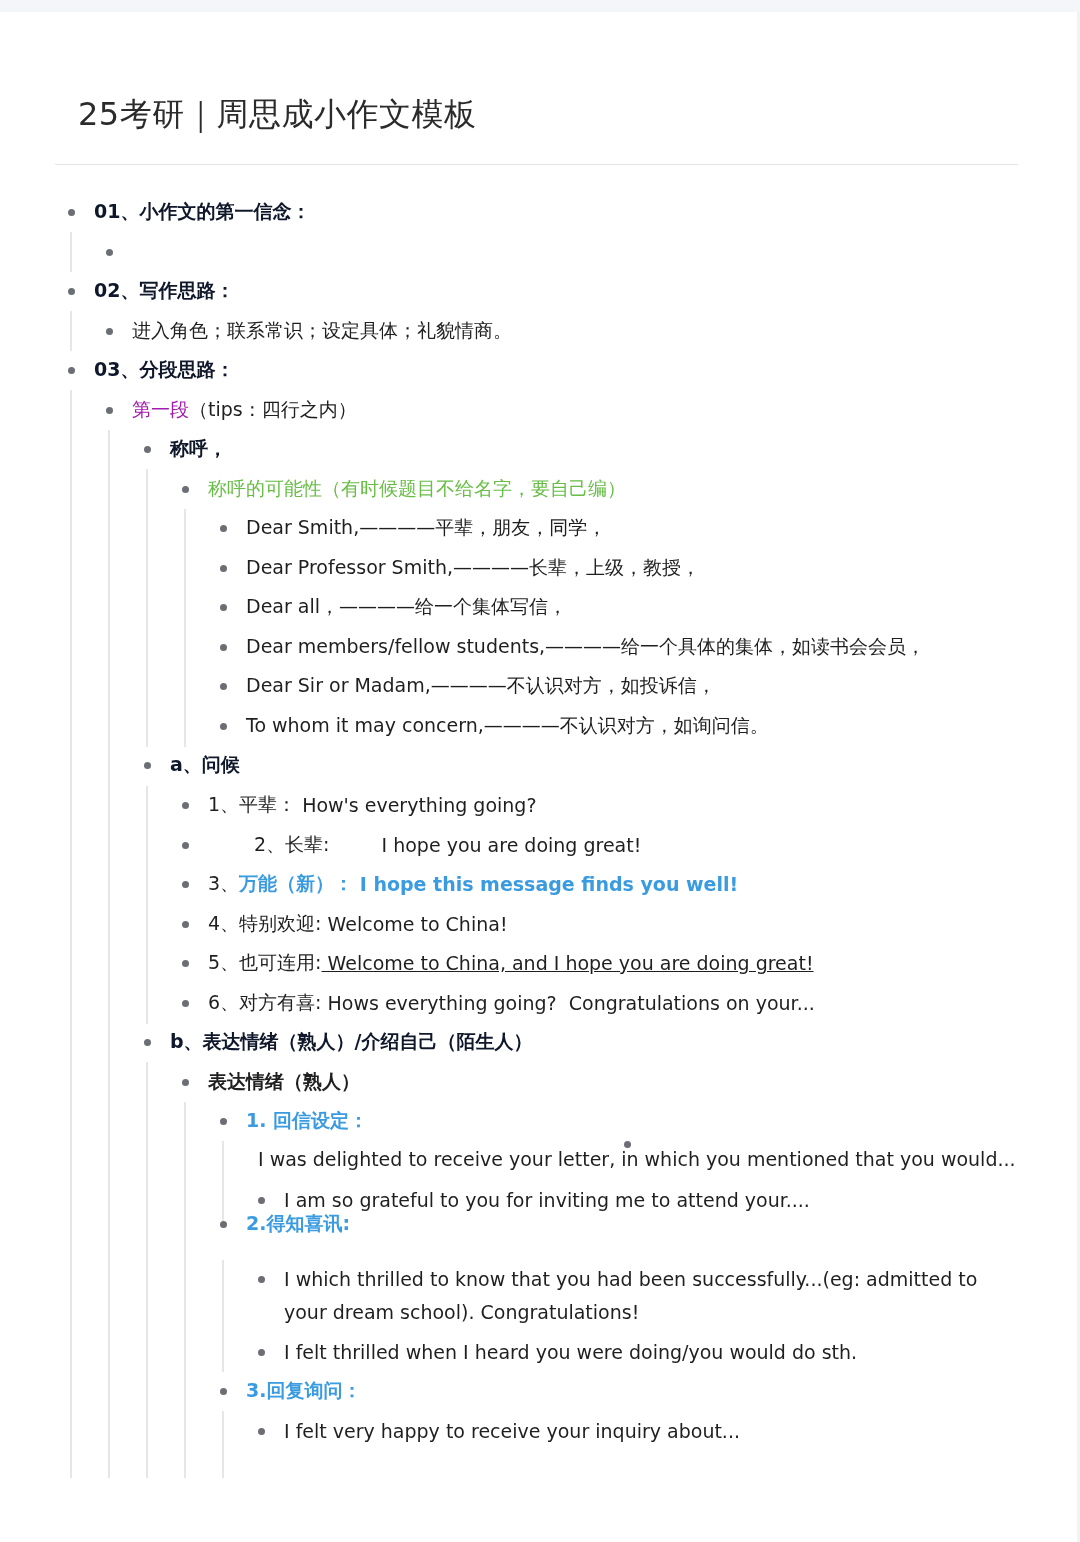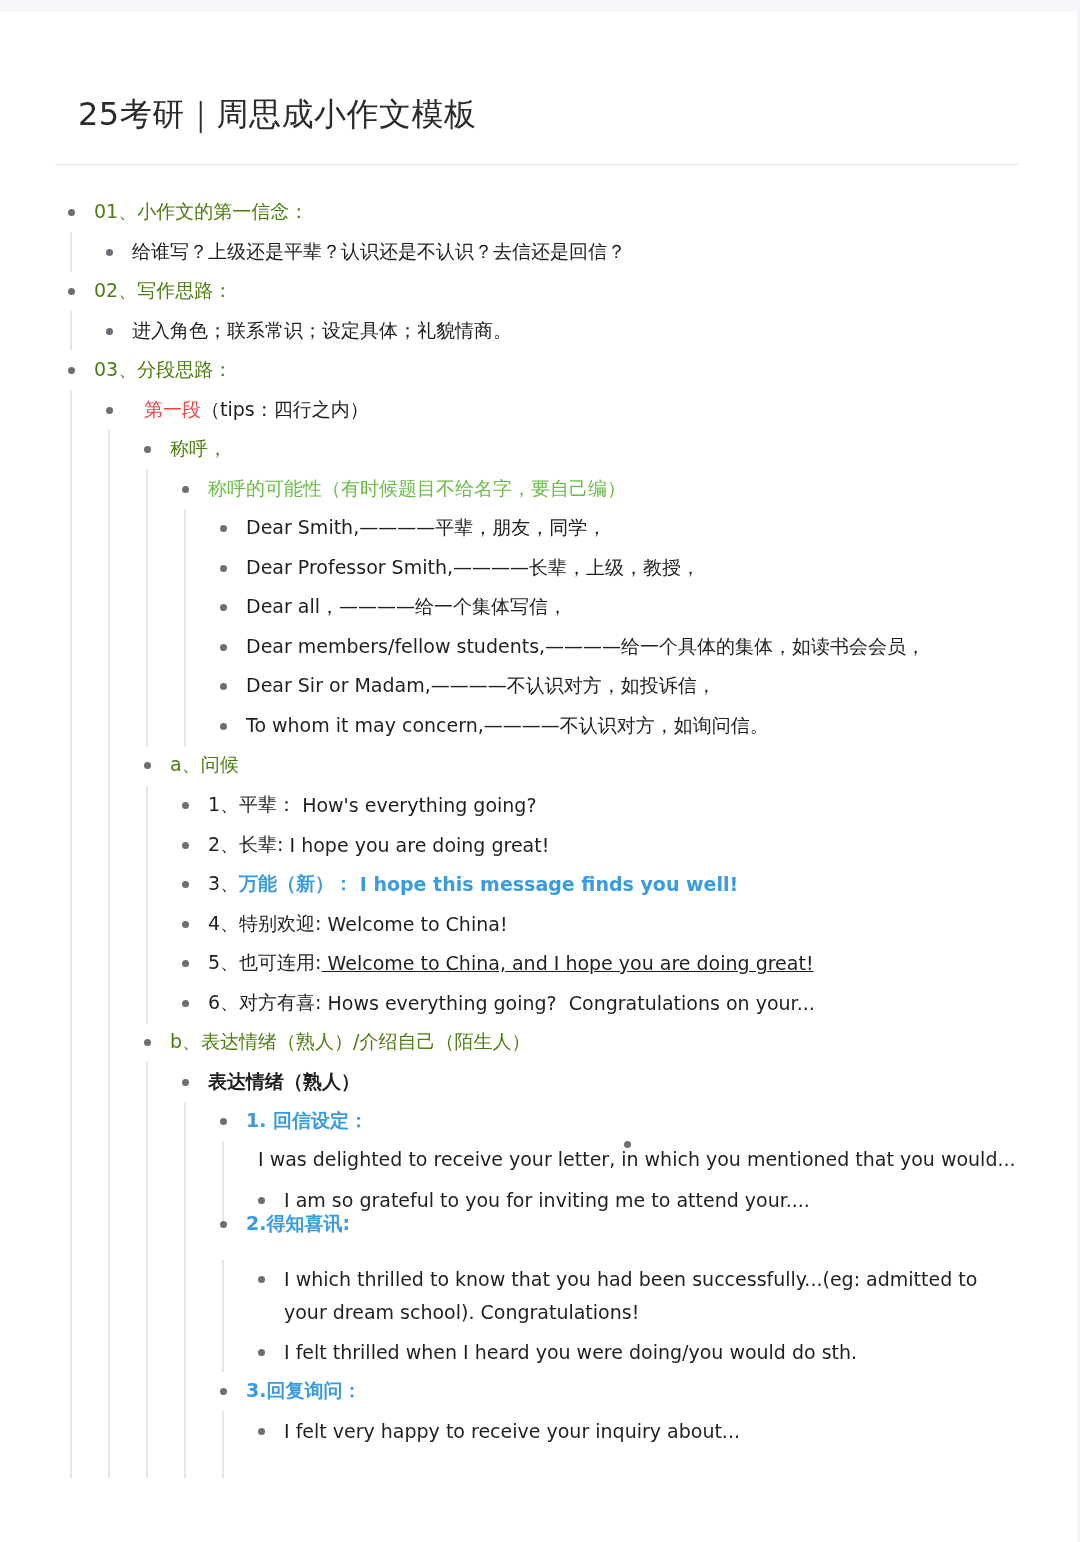--- a/index.html
+++ b/index.html
@@ -31,22 +31,22 @@
       position: absolute; left: 0; top: 0; width: 1080px;
     }
     .row {
       position: absolute; height: 40px; display: flex; align-items: center;
       font-size: 19px; white-space: nowrap;
     }
     .row .dot {
       width: 7px; height: 7px; border-radius: 50%; background: #6b6e75;
       flex: 0 0 7px; margin-right: 19px;
     }
-    .red { color: #4d7c0f; font-weight: 400; }
-    .blue { color: #ef4444; margin-left: 12px; }
+    .red { color: #0f172a; font-weight: 700; }
+    .blue { color: #a21caf; }
     .blue-b { color: #3a9be0; font-weight: 700; }
     .green { color: #67bd45; }
     .dark-b { color: #1f1f1f; font-weight: 700; }
     .vline {
       position: absolute; width: 2px; background: #e6e6e6;
     }
     .multi { height: auto; align-items: flex-start; white-space: normal; line-height: 33px; }
     .multi .dot { margin-top: 13px; }
   </style>
 </head>
@@ -72,21 +72,20 @@
   <div class="vline" style="left:222px; top:1141px; height:80px;"></div>
   <div class="vline" style="left:222px; top:1260px; height:112px;"></div>
   <div class="vline" style="left:222px; top:1411px; height:67px;"></div>
 
   <div class="row" style="left:68px; top:192px;">
     <span class="dot"></span>
     <span class="red">01、小作文的第一信念：</span>
   </div>
   <div class="row" style="left:106px; top:232px;">
     <span class="dot"></span>
-    <span>给谁写？上级还是平辈？认识还是不认识？去信还是回信？</span>
   </div>
 
   <div class="row" style="left:68px; top:271px;">
     <span class="dot"></span>
     <span class="red">02、写作思路：</span>
   </div>
   <div class="row" style="left:106px; top:311px;">
     <span class="dot"></span>
     <span>进入角色；联系常识；设定具体；礼貌情商。</span>
   </div>
@@ -136,21 +135,21 @@
 
   <div class="row" style="left:144px; top:745px;text-align:center;">
     <span class="dot"></span>
     <span class="red">a、问候</span>
   </div>
   <div class="row" style="left:182px; top:785px;">
     <span class="dot"></span>
     <span>1、平辈：</span>
     <span style="white-space:pre;"> How's everything going?</span>
   </div>
-  <div class="row" style="left:182px; top:825px;">
+  <div class="row" style="left:182px; top:825px;gap:46px;">
     <span class="dot"></span>
     <span>2、长辈:</span>
     <span style="white-space:pre;"> I hope you are doing great!</span>
   </div>
   <div class="row" style="left:182px; top:864px;">
     <span class="dot"></span>
     <span>3、</span>
     <span class="blue-b">万能（新）：</span>
     <span class="blue-b" style="white-space:pre;"> I hope this message finds you well!</span>
   </div>

